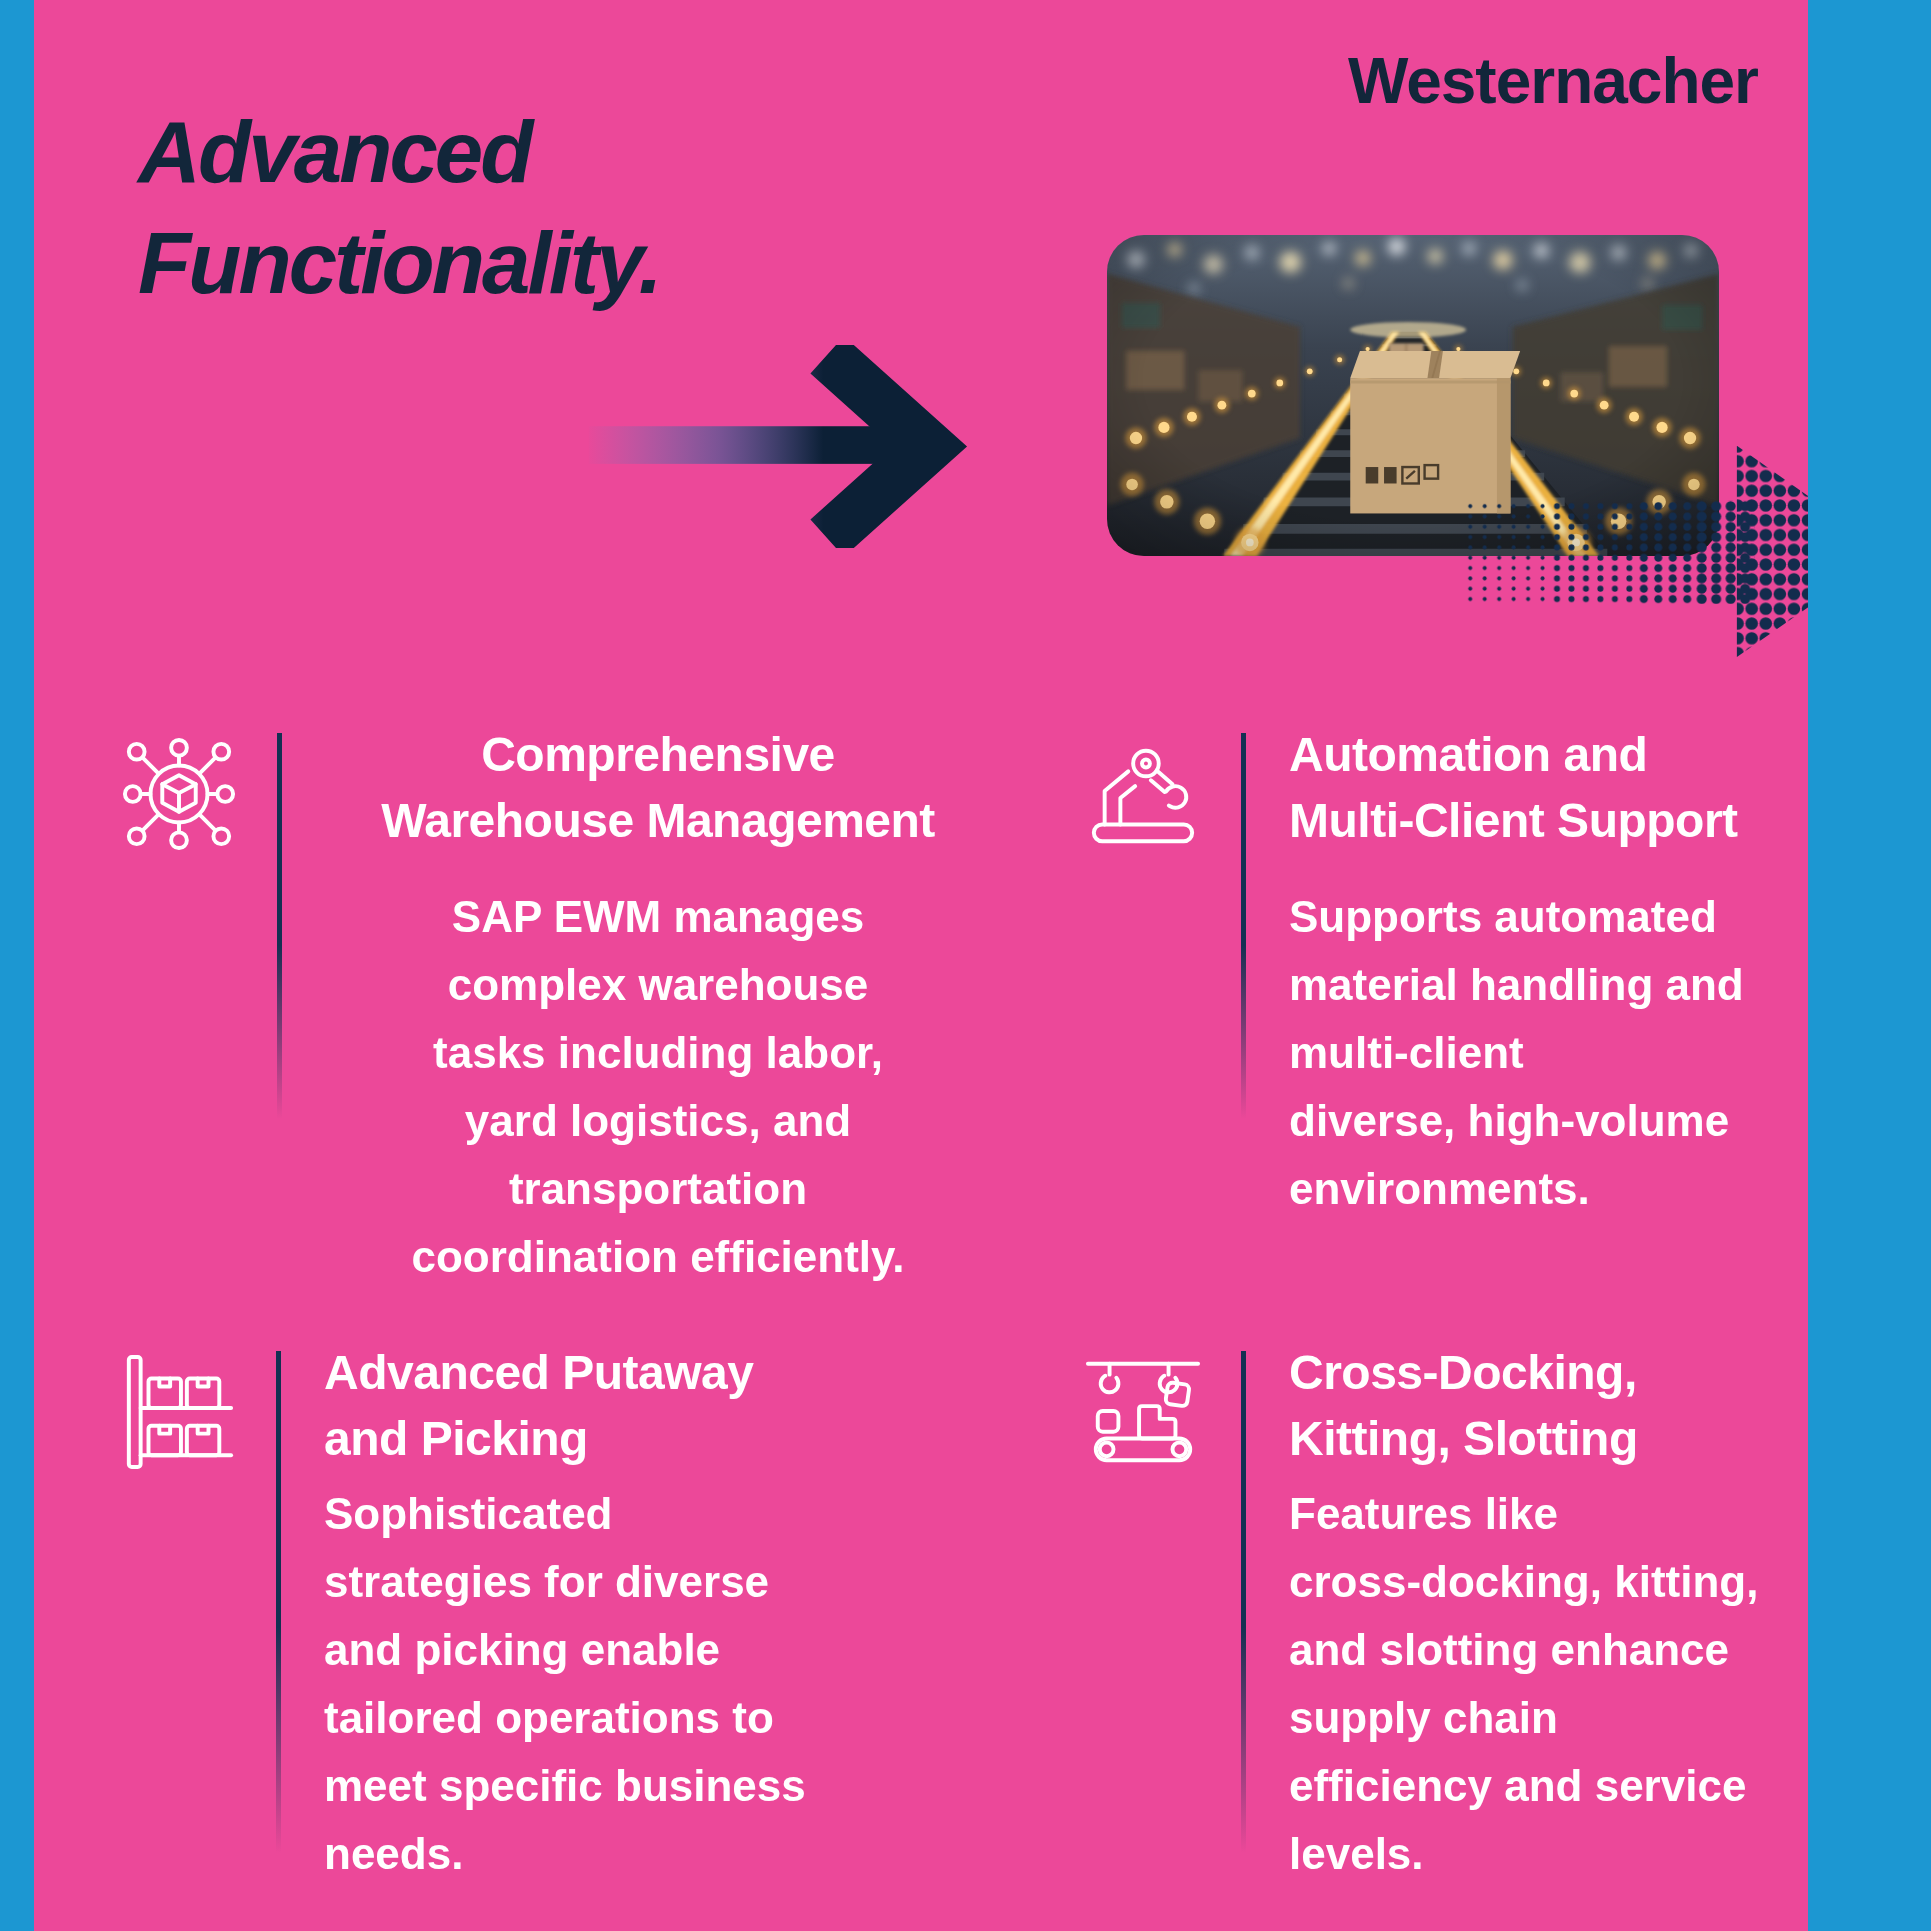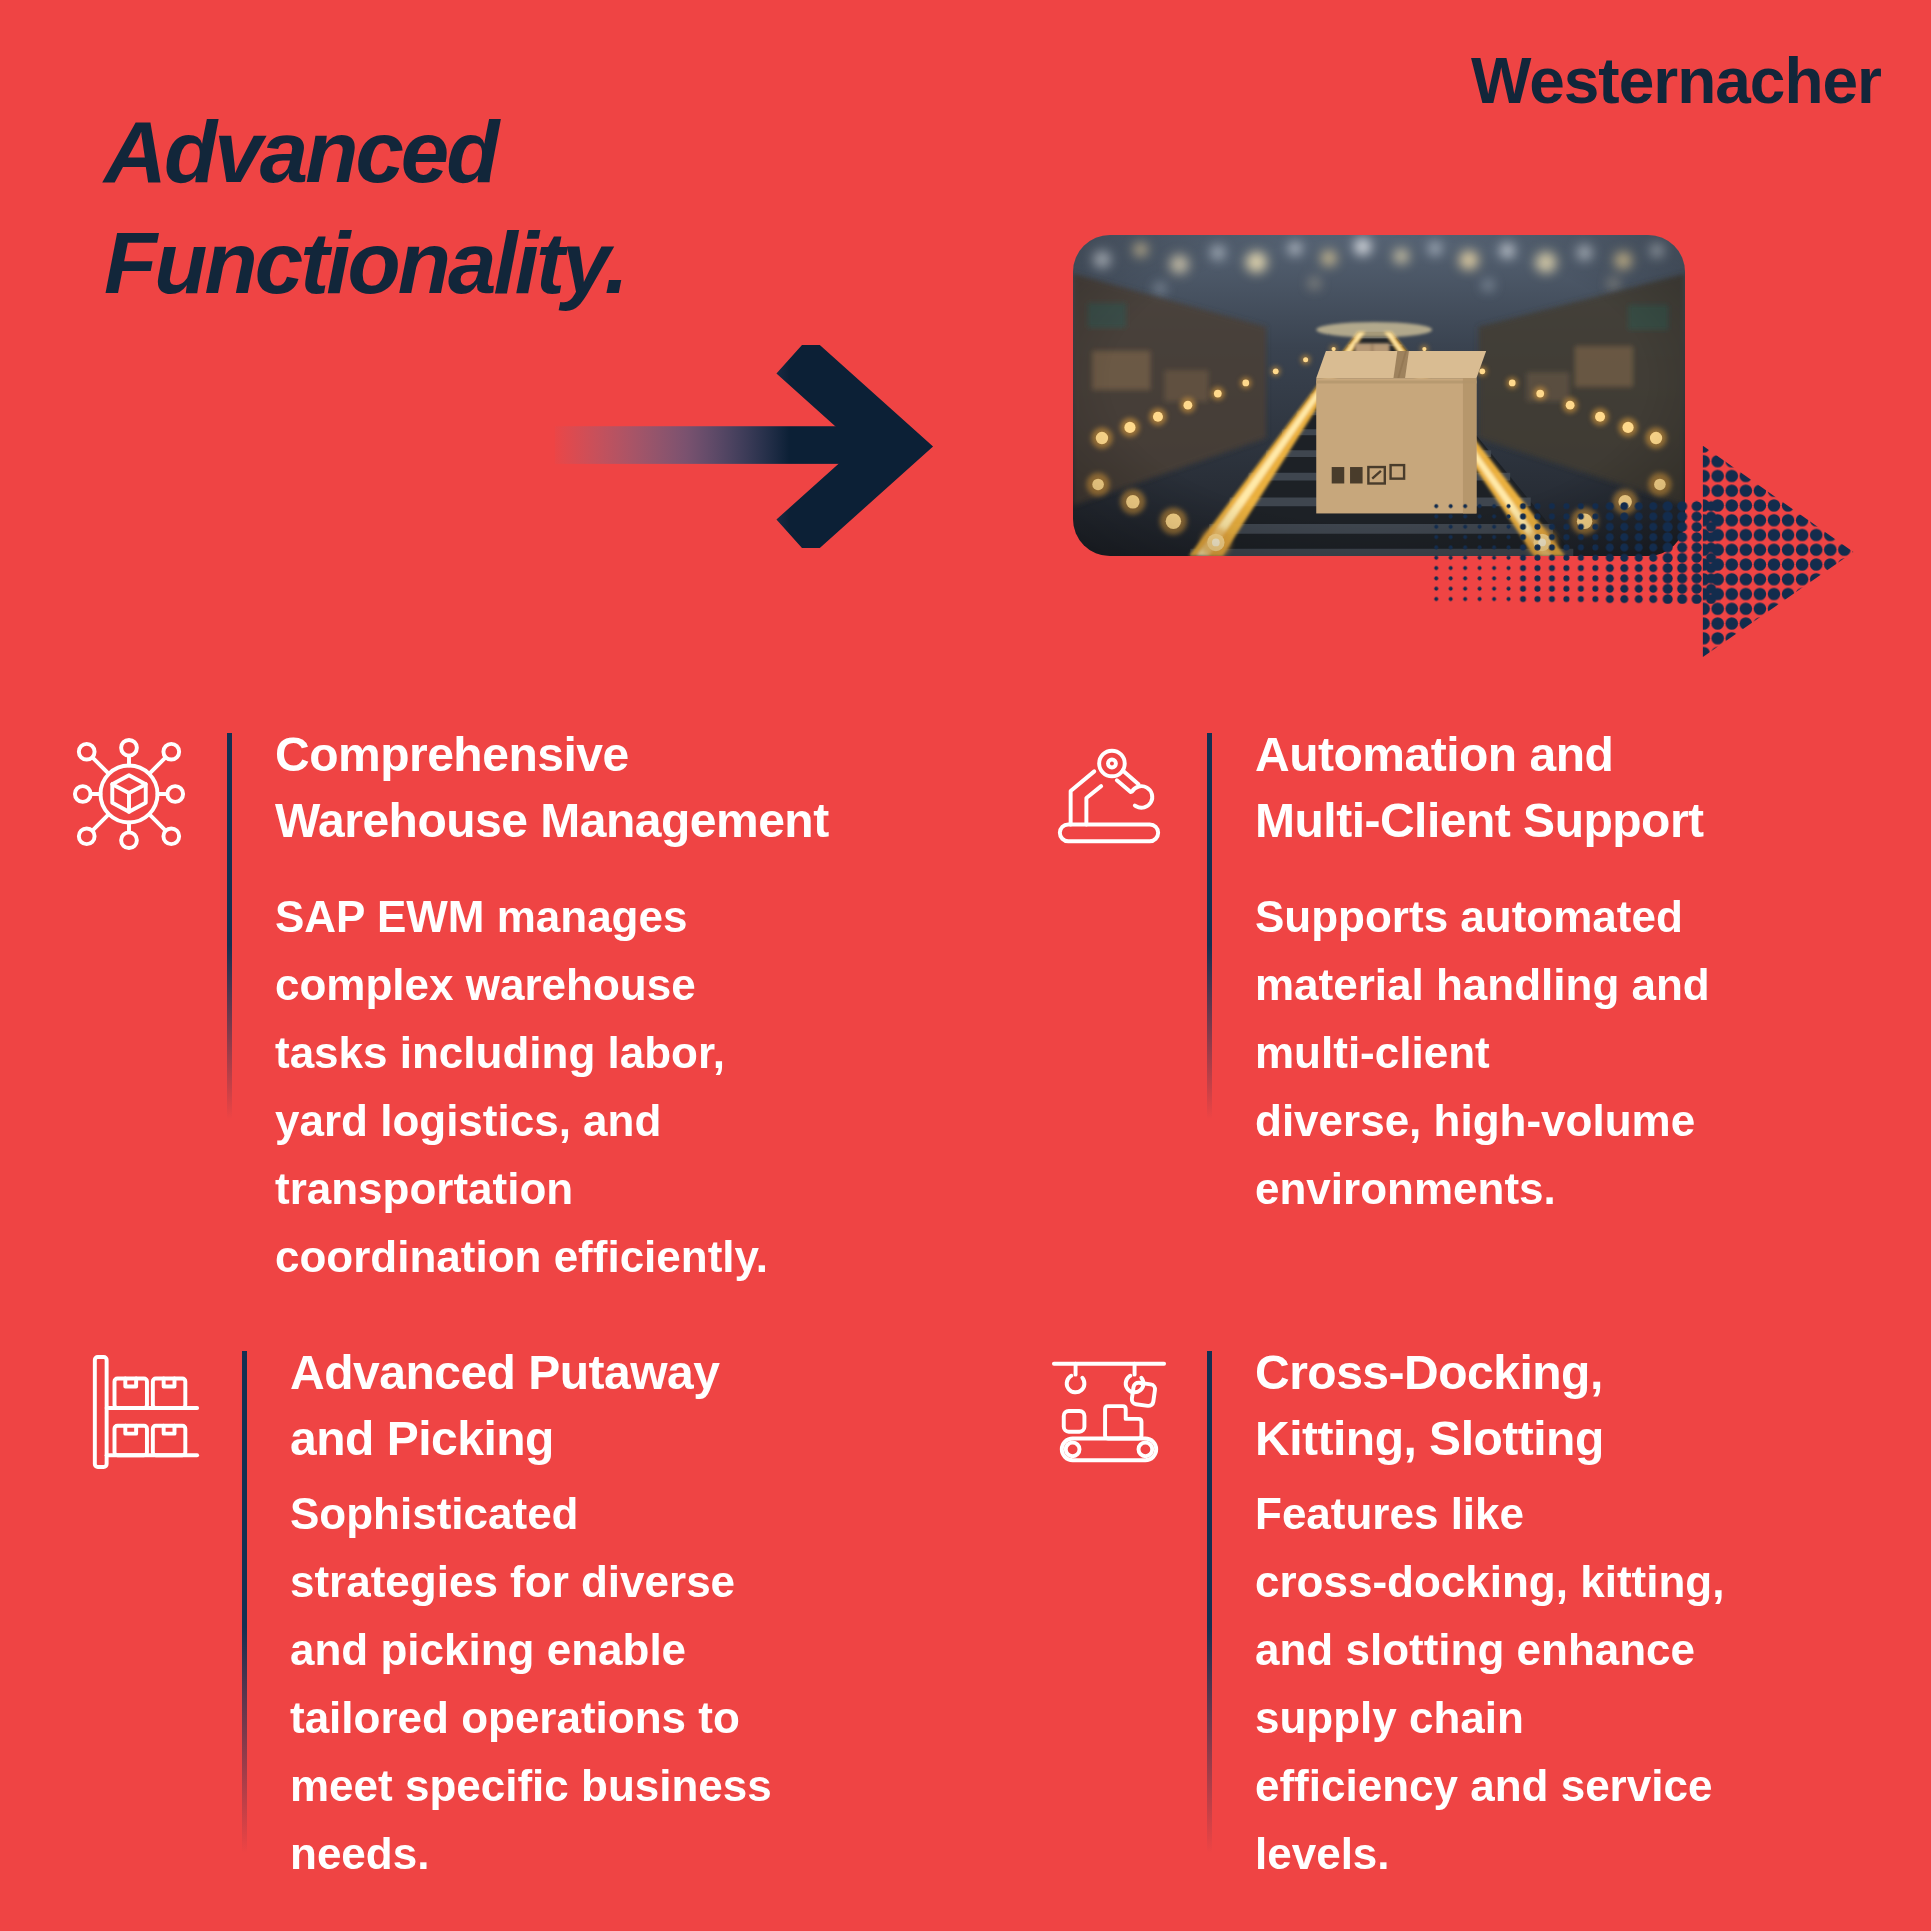--- a/index.html
+++ b/index.html
@@ -1,31 +1,31 @@
 <!DOCTYPE html>
 <html><head>
 <meta charset="utf-8">
 <style>
   html,body{margin:0;padding:0;}
   body{width:1931px;height:1931px;background:#1c97d2;font-family:"Liberation Sans",sans-serif;}
-  .canvas{position:relative;width:1931px;height:1931px;background:#ef4444;overflow:hidden;}
+  .canvas{position:relative;width:1774px;height:1931px;background:#ec4899;overflow:hidden;margin-left:34px;}
 
   
   .brand{position:absolute;top:44px;right:50px;font-size:64px;font-weight:700;color:#12263a;letter-spacing:-1px;}
   .title{position:absolute;left:104px;top:96px;font-size:87px;font-weight:700;color:#12263a;line-height:111px;letter-spacing:-2.9px;font-style:italic;}
 
   
   .solid-arrow{position:absolute;left:550px;top:345px;width:386px;height:203px;}
   .photo{position:absolute;left:1073px;top:235px;width:612px;height:321px;border-radius:37px;overflow:hidden;z-index:1;}
   .photo svg{display:block;width:100%;height:100%;}
   .dot-arrow{position:absolute;left:1429px;top:439px;width:434px;height:222px;z-index:2;}
 
   
   .feature{position:absolute;width:888px;height:608px;}
-  .f0{left:70px;top:714px;}
+  .f0{left:86px;top:714px;text-align:center;}
   .f1{left:1050px;top:714px;}
   .f2{left:85px;top:1332px;}
   .f3{left:1050px;top:1332px;}
   .f-icon{position:absolute;left:0;top:21px;width:118px;height:118px;}
   .f-icon svg{display:block;width:118px;height:118px;}
   .f-divider{position:absolute;left:157px;top:19.3px;width:4.8px;
     background:linear-gradient(to bottom,#143052 0%,#143052 55%,rgba(20,48,82,0) 100%);}
   .row1 .f-divider{height:386px;}
   .row2 .f-divider{height:502px;}
   .f-title{position:absolute;left:205px;top:7.7px;width:666px;font-size:48px;font-weight:700;

